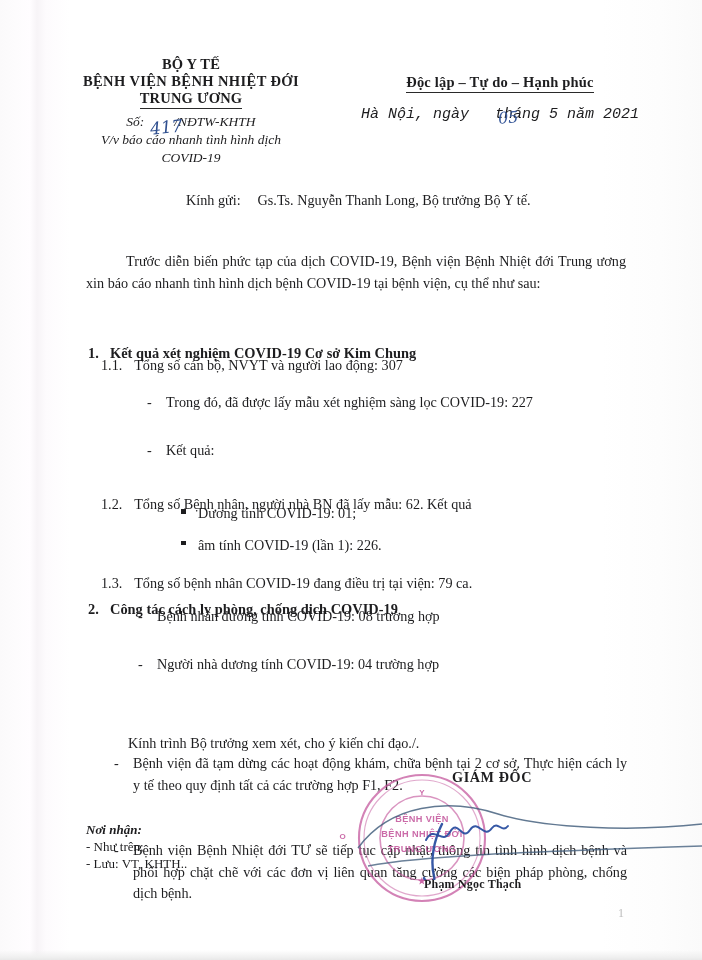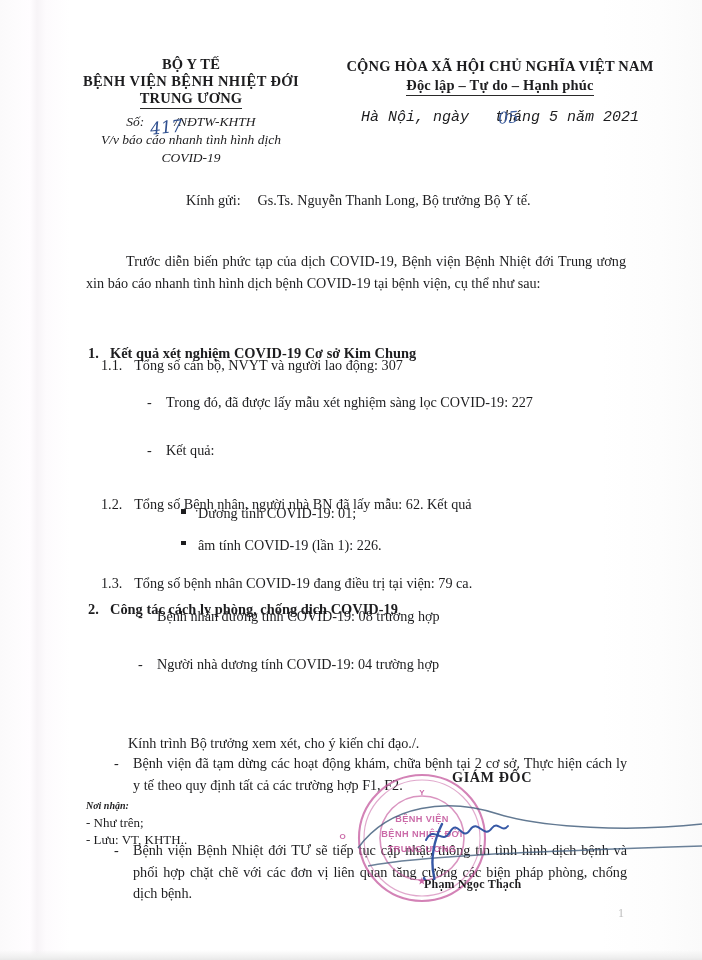--- a/index.html
+++ b/index.html
@@ -103,21 +103,21 @@
   }
   .sq-item .mk {
     position: absolute;
     left: -17px;
     top: 6px;
     width: 4.5px;
     height: 4.5px;
     background: #1d1d1f;
   }
 
-  .nr-title { font-style: italic; font-weight: bold; font-size: 10px; line-height: 17px; }
+  .nr-title { font-style: italic; font-weight: bold; font-size: 13px; line-height: 17px; margin-top: 24px; }
   .nr-line  { font-size: 13px; line-height: 17px; white-space: nowrap; }
 
   .sign-role {
     font-size: 14.2px;
     font-weight: bold;
     letter-spacing: .6px;
     white-space: nowrap;
   }
   .sign-name {
     font-size: 12px;
@@ -189,22 +189,21 @@
       <div class="small-serif" style="margin-top:4px;">
         <span>Số:</span><span style="display:inline-block;width:30px;"></span><span>/NĐTW-KHTH</span>
       </div>
       <div class="small-serif">V/v báo cáo nhanh tình hình dịch</div>
       <div class="small-serif">COVID-19</div>
     </div>
 
     <div class="ink hand-num" style="left:150px; top:117px;">417</div>
 
     <div class="blk ctr" style="left:318px; top:58px; width:364px;">
-      <div class="hdr-line">CỘNG HÒA XÃ HỘI CHỦ NGHĨA VIỆT NAM</div>
-      <div class="hdr-line" style="margin-top:2px;">
+      <div class="hdr-line" style="margin-top:16px;">
         <span class="u-line">Độc lập – Tự do – Hạnh phúc</span>
       </div>
       <div class="italic-date" style="margin-top:13px;">
         <span>Hà Nội, ngày</span><span style="display:inline-block;width:26px;"></span><span>tháng 5 năm 2021</span>
       </div>
     </div>
 
     <div class="ink hand-date" style="left:498px; top:108px;">05</div>
 
     <div class="blk" style="left:186px; top:190px;">

